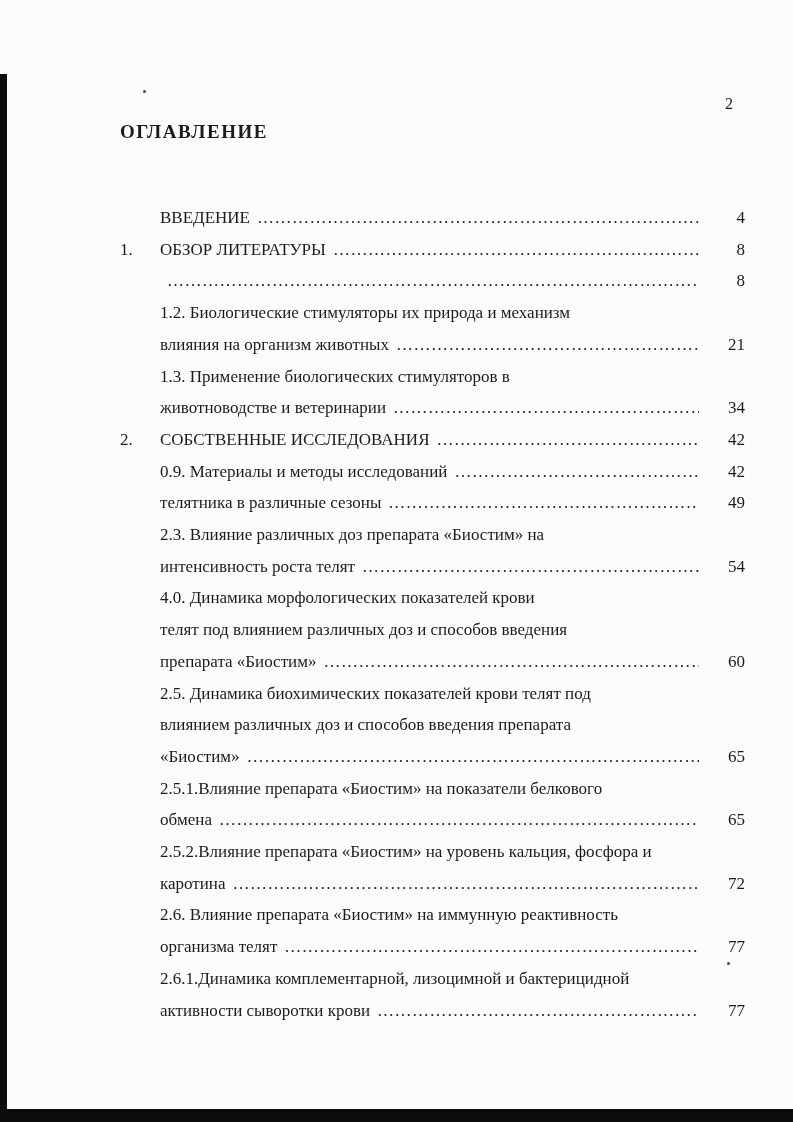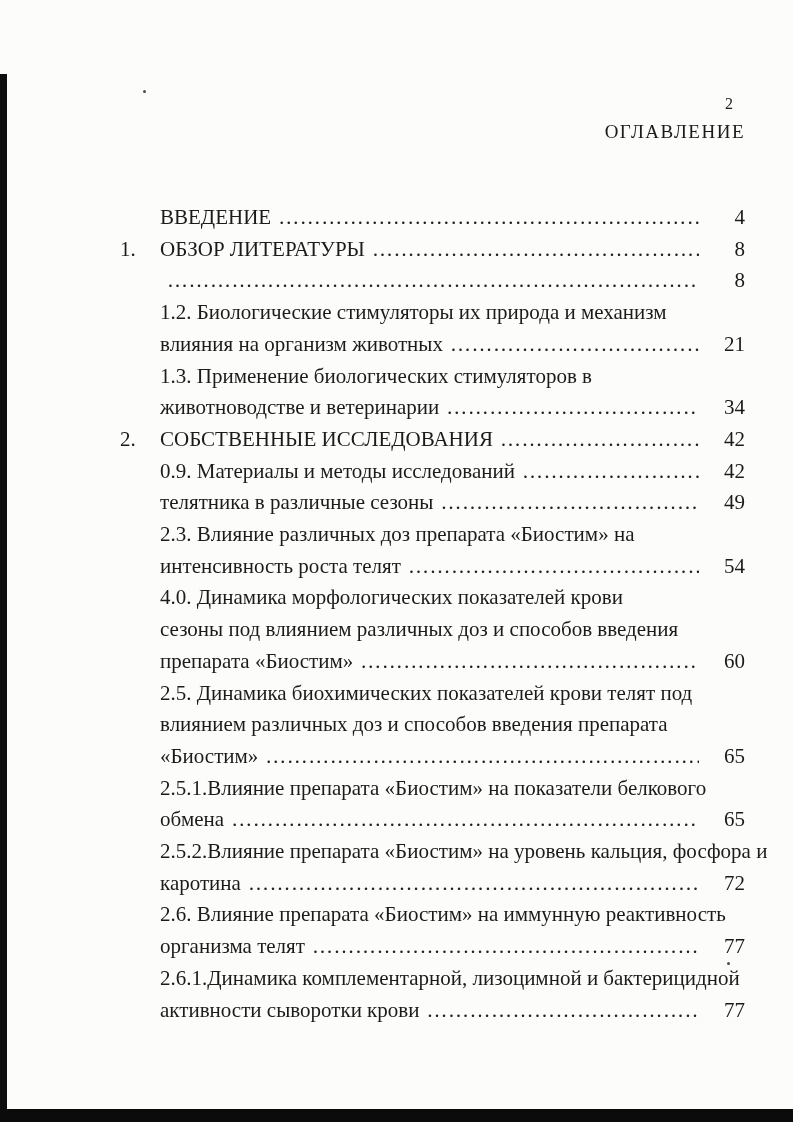--- a/index.html
+++ b/index.html
@@ -11,35 +11,35 @@
     overflow:hidden;
     font-family:"Liberation Serif","DejaVu Serif",serif;
     color:#1b1b1b;
   }
   .corner-page-num{
     position:absolute;top:95px;right:60px;
     font-size:16px;
   }
   .doc-title{
     position:absolute;top:121px;left:120px;right:48px;
-    text-align:right;
+    text-align:left;
     font-size:19px;
     letter-spacing:1.5px;
-    font-weight:400;
+    font-weight:700;
   }
   .toc{
     position:absolute;left:120px;right:48px;top:202px;
   }
   .toc-entry{margin:0;}
   .toc-line{
     display:flex;
     align-items:baseline;
     line-height:31.7px;
     white-space:nowrap;
-    font-size:21px;
+    font-size:17px;
   }
   .chapter-num{flex:0 0 40px;}
   .entry-text{flex:0 0 auto;}
   .leader-dots{
     flex:1 1 0;
     overflow:hidden;
     margin:0 18px 0 7px;
     letter-spacing:.5px;
     color:#222;
   }
@@ -158,21 +158,21 @@
           <span class="page-col">54</span>
         </div>
       </div>
       <div class="toc-entry">
         <div class="toc-line">
           <span class="chapter-num"></span>
           <span class="entry-text">4.0. Динамика морфологических показателей крови</span>
         </div>
         <div class="toc-line">
           <span class="chapter-num"></span>
-          <span class="entry-text">сезоны под влиянием различных доз и способов введения</span>
+          <span class="entry-text">телят под влиянием различных доз и способов введения</span>
         </div>
         <div class="toc-line">
           <span class="chapter-num"></span>
           <span class="entry-text">препарата «Биостим»</span>
           <span class="leader-dots">………………………………………………………………………………………………………………………………………………………………</span>
           <span class="page-col">60</span>
         </div>
       </div>
       <div class="toc-entry">
         <div class="toc-line">

